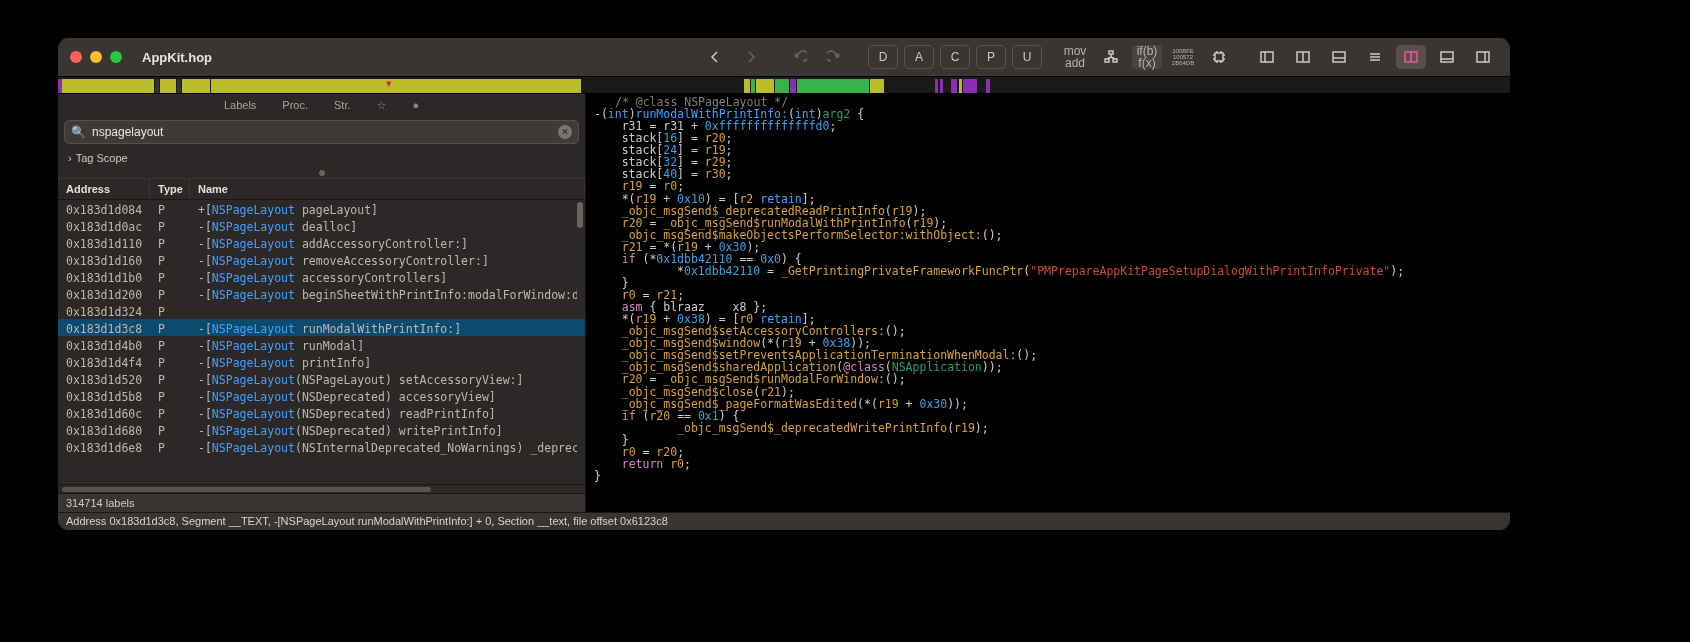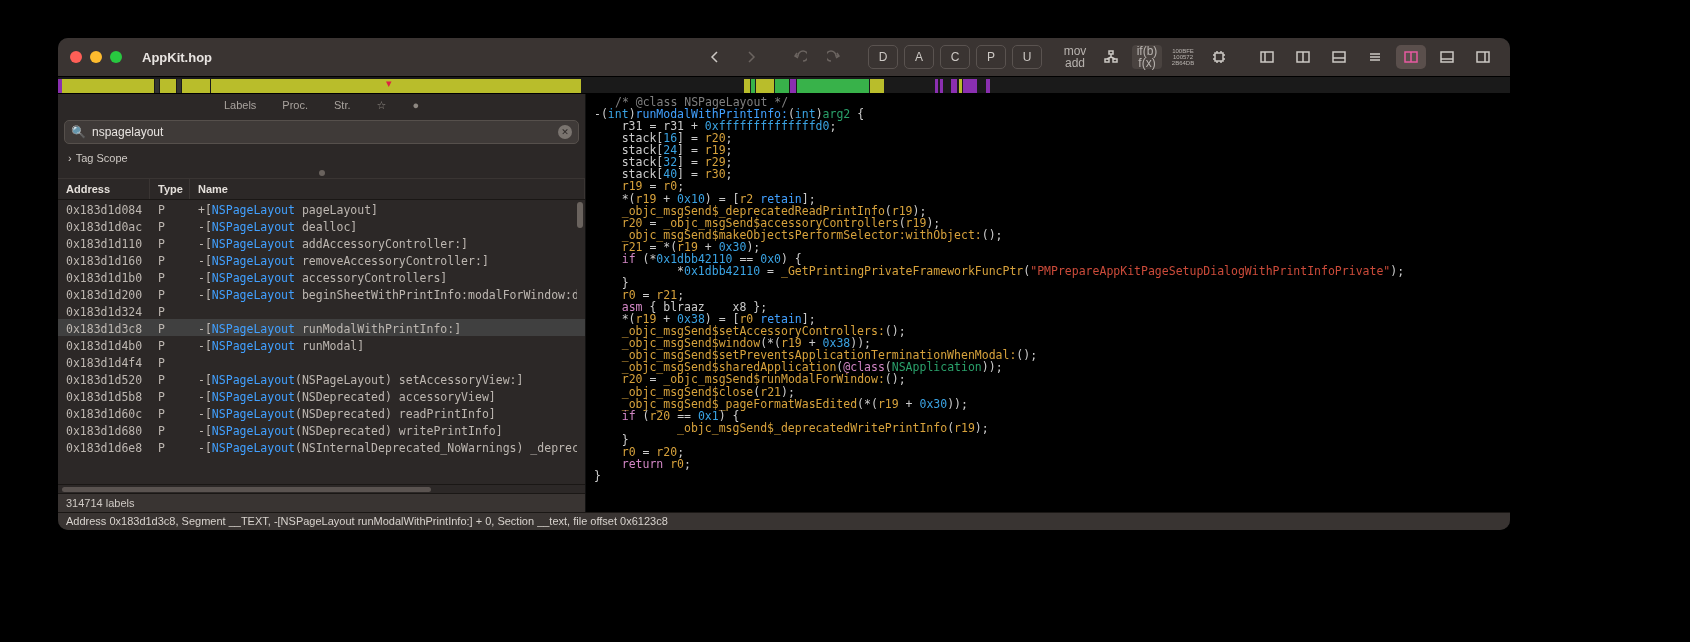--- a/index.html
+++ b/index.html
@@ -127,21 +127,21 @@
   .thead .th { padding: 4px 8px; border-right: 1px solid #3a3533; }
   .col-addr { width: 92px; }
   .col-type { width: 40px; }
   .col-name { flex: 1; }
   .tbody {
     flex: 1; overflow: hidden; position: relative;
     font-family: "SF Mono","Menlo","Consolas",monospace;
     font-size: 11.5px;
   }
   .row { display: flex; height: 17px; align-items: flex-end; padding: 0 8px; }
-  .row.sel { background: #404040; }
+  .row.sel { background: #0c4a6e; }
   .row .c-addr { width: 92px; color: #bdb7b1; }
   .row .c-type { width: 40px; color: #bdb7b1; }
   .row .c-name { flex: 1; color: #bdb7b1; white-space: nowrap; overflow: hidden; }
   .row .pfx { color: #bdb7b1; }
   .row .cls { color: #41a0ff; }
   .row .sel-name { color: #bdb7b1; }
   .hscroll {
     height: 9px; background: #2c2827;
     border-top: 1px solid #1a1715;
     position: relative;
@@ -399,20 +399,21 @@
               <span class="c-name"><span class="pfx">-[</span><span class="cls">NSPageLayout</span><span class="sel-name"> runModalWithPrintInfo:]</span></span>
             </div>
             <div class="row">
               <span class="c-addr">0x183d1d4b0</span>
               <span class="c-type">P</span>
               <span class="c-name"><span class="pfx">-[</span><span class="cls">NSPageLayout</span><span class="sel-name"> runModal]</span></span>
             </div>
             <div class="row">
               <span class="c-addr">0x183d1d4f4</span>
               <span class="c-type">P</span>
+              <span class="c-name"><span class="pfx">-[</span><span class="cls">NSPageLayout</span><span class="sel-name"> printInfo]</span></span>
             </div>
             <div class="row">
               <span class="c-addr">0x183d1d520</span>
               <span class="c-type">P</span>
               <span class="c-name"><span class="pfx">-[</span><span class="cls">NSPageLayout</span><span class="sel-name">(NSPageLayout) setAccessoryView:]</span></span>
             </div>
             <div class="row">
               <span class="c-addr">0x183d1d5b8</span>
               <span class="c-type">P</span>
               <span class="c-name"><span class="pfx">-[</span><span class="cls">NSPageLayout</span><span class="sel-name">(NSDeprecated) accessoryView]</span></span>
@@ -442,21 +443,21 @@
       <div class="code"><span class="c-cmt">/* @class NSPageLayout */</span>
 <span class="c-pun">-(</span><span class="c-typ">int</span><span class="c-pun">)</span><span class="c-fn">runModalWithPrintInfo:</span><span class="c-pun">(</span><span class="c-typ">int</span><span class="c-pun">)</span><span class="c-arg">arg2</span><span class="c-pun"> {</span>
 <span>    r31 = r31 + </span><span class="c-num">0xffffffffffffffd0</span><span>;</span>
 <span>    stack[</span><span class="c-num">16</span><span>] = </span><span class="c-reg">r20</span><span>;</span>
 <span>    stack[</span><span class="c-num">24</span><span>] = </span><span class="c-reg">r19</span><span>;</span>
 <span>    stack[</span><span class="c-num">32</span><span>] = </span><span class="c-reg">r29</span><span>;</span>
 <span>    stack[</span><span class="c-num">40</span><span>] = </span><span class="c-reg">r30</span><span>;</span>
 <span>    </span><span class="c-reg">r19</span><span> = </span><span class="c-reg">r0</span><span>;</span>
 <span>    *(</span><span class="c-reg">r19</span><span> + </span><span class="c-num">0x10</span><span>) = [</span><span class="c-reg">r2</span><span> </span><span class="c-fn">retain</span><span>];</span>
 <span>    </span><span class="c-call">_objc_msgSend$_deprecatedReadPrintInfo</span><span>(</span><span class="c-reg">r19</span><span>);</span>
-<span>    </span><span class="c-reg">r20</span><span> = </span><span class="c-call">_objc_msgSend$accessoryControllers</span><span>(</span><span class="c-reg">r19</span><span>);</span>
+<span>    </span><span class="c-reg">r20</span><span> = </span><span class="c-call">_objc_msgSend$runModalWithPrintInfo</span><span>(</span><span class="c-reg">r19</span><span>);</span>
 <span>    </span><span class="c-call">_objc_msgSend$makeObjectsPerformSelector:withObject:</span><span>();</span>
 <span>    </span><span class="c-reg">r21</span><span> = *(</span><span class="c-reg">r19</span><span> + </span><span class="c-num">0x30</span><span>);</span>
 <span>    </span><span class="c-kw">if</span><span> (*</span><span class="c-num">0x1dbb42110</span><span> == </span><span class="c-num">0x0</span><span>) {</span>
 <span>            *</span><span class="c-num">0x1dbb42110</span><span> = </span><span class="c-call">_GetPrintingPrivateFrameworkFuncPtr</span><span>(</span><span class="c-str">"PMPrepareAppKitPageSetupDialogWithPrintInfoPrivate"</span><span>);</span>
 <span>    }</span>
 <span>    </span><span class="c-reg">r0</span><span> = </span><span class="c-reg">r21</span><span>;</span>
 <span>    </span><span class="c-kw">asm</span><span> { blraaz    x8 };</span>
 <span>    *(</span><span class="c-reg">r19</span><span> + </span><span class="c-num">0x38</span><span>) = [</span><span class="c-reg">r0</span><span> </span><span class="c-fn">retain</span><span>];</span>
 <span>    </span><span class="c-call">_objc_msgSend$setAccessoryControllers:</span><span>();</span>
 <span>    </span><span class="c-call">_objc_msgSend$window</span><span>(*(</span><span class="c-reg">r19</span><span> + </span><span class="c-num">0x38</span><span>));</span>

